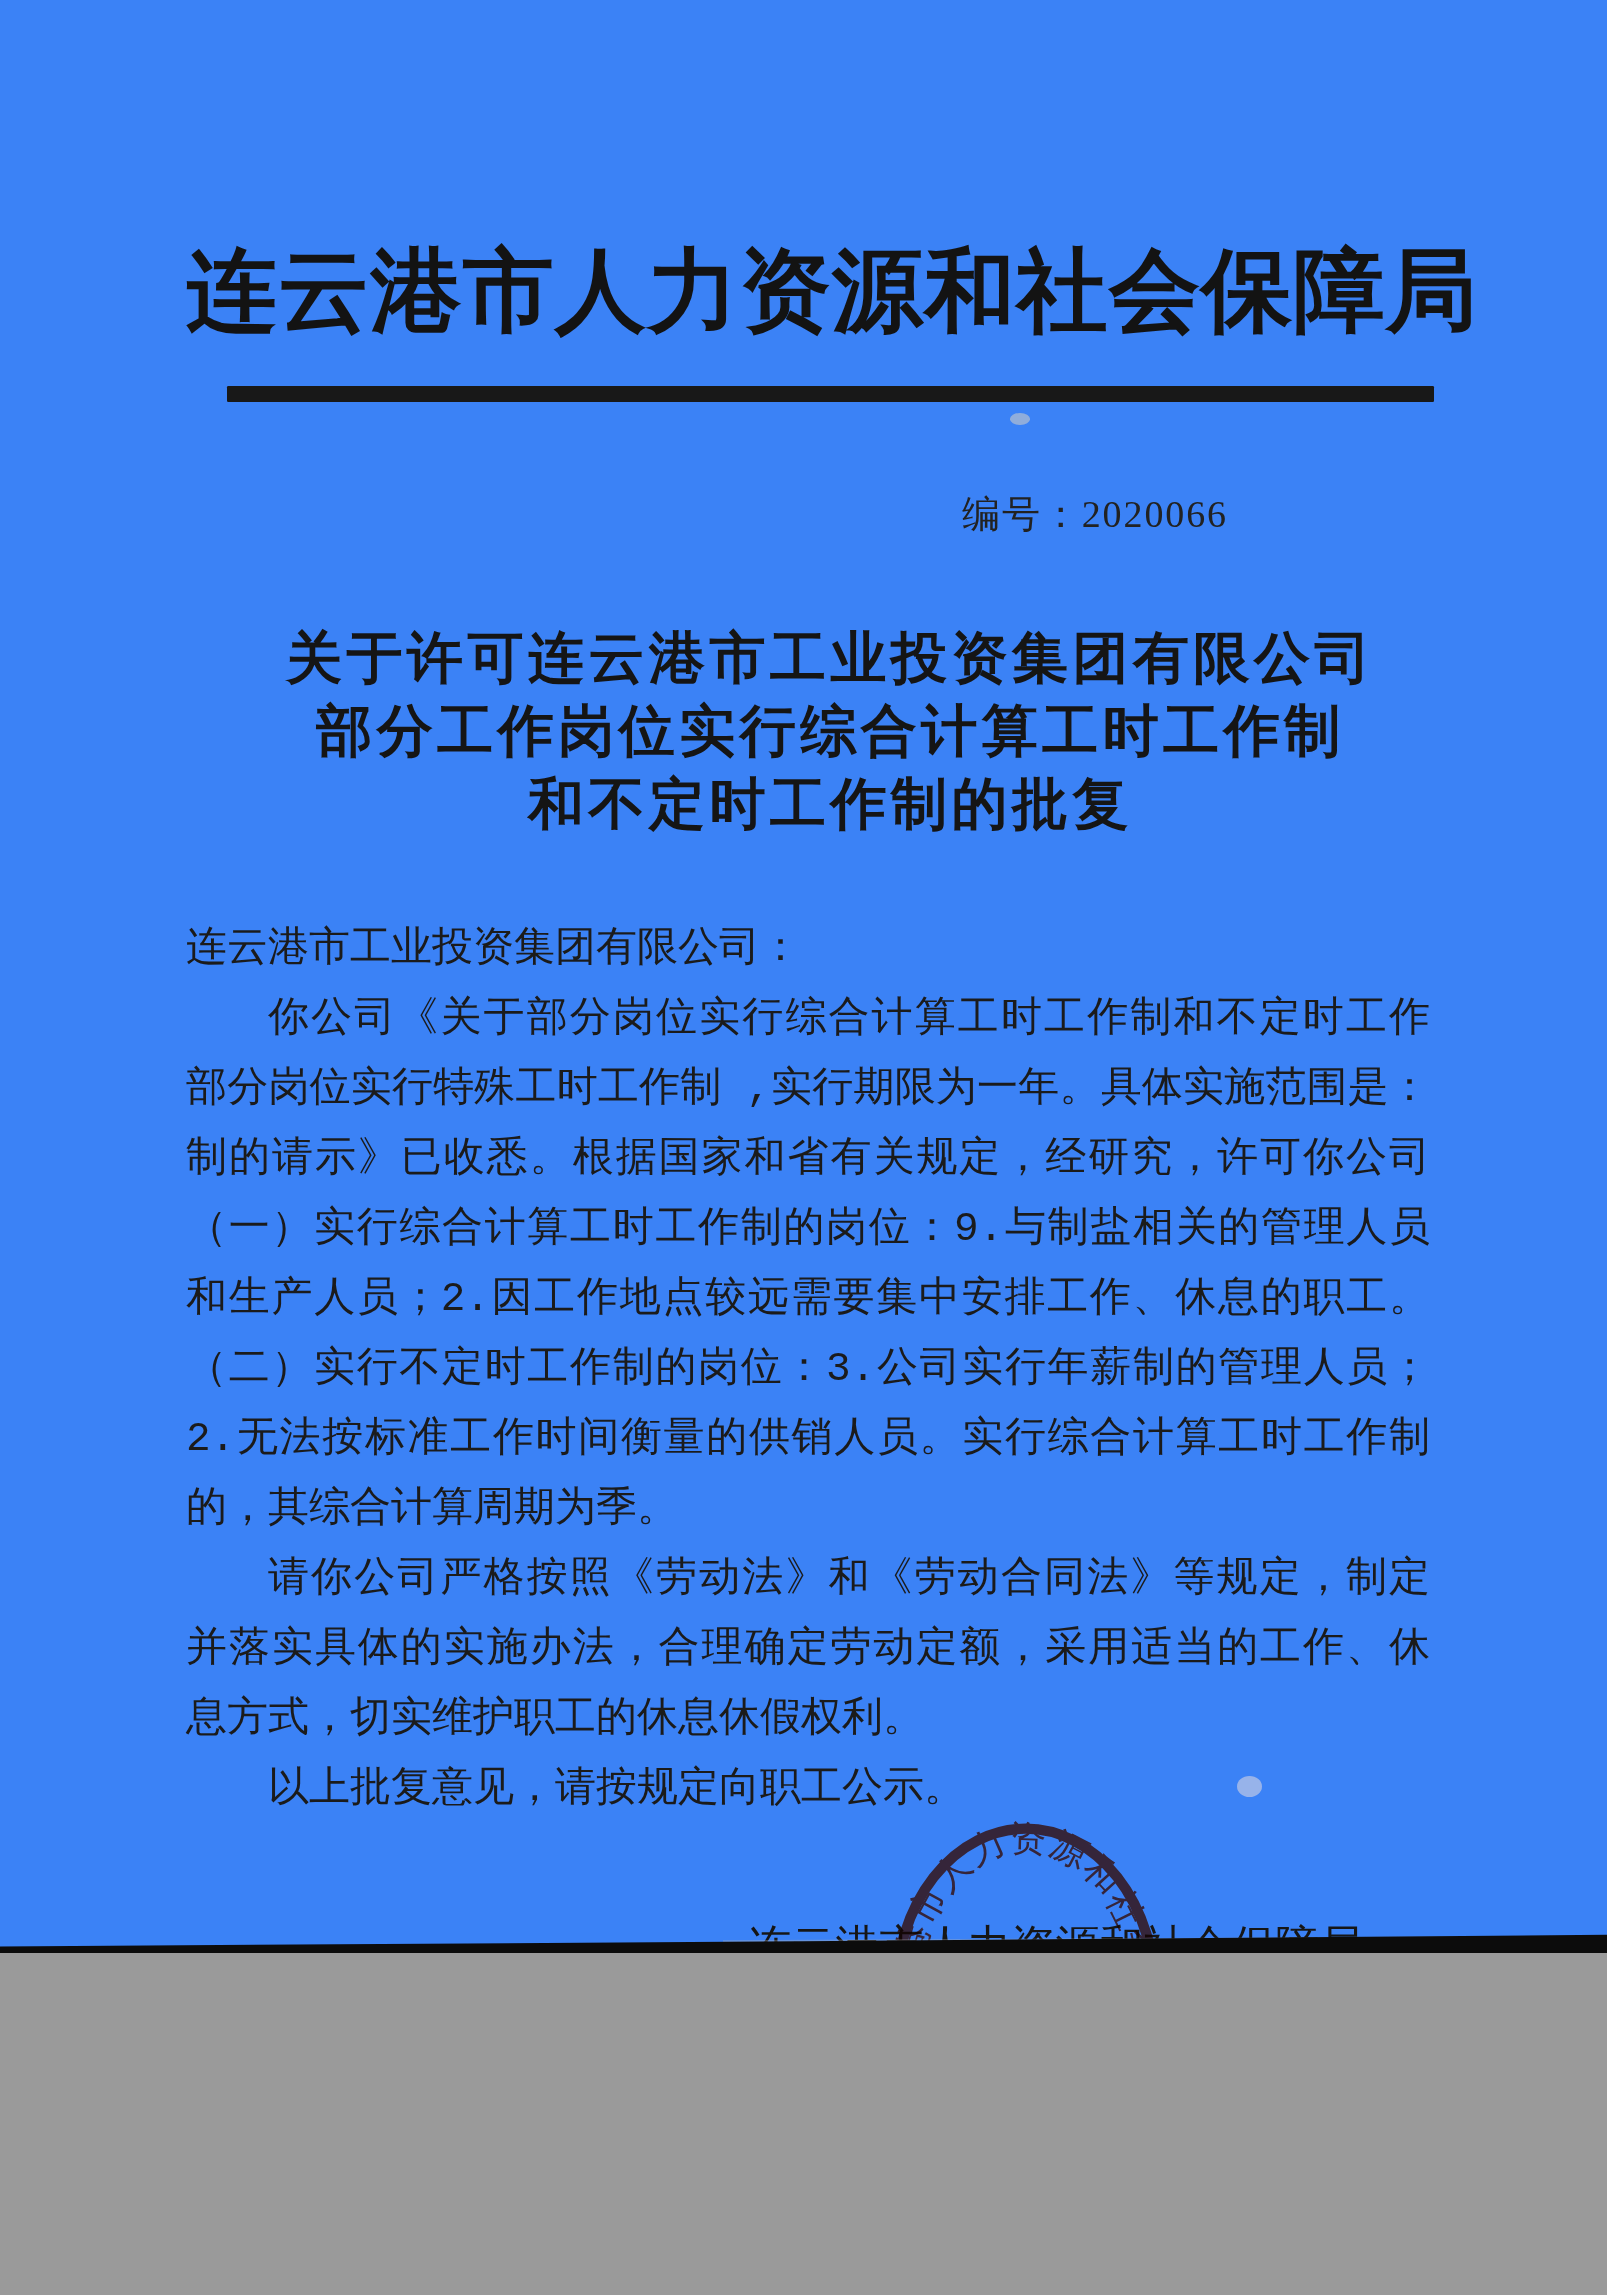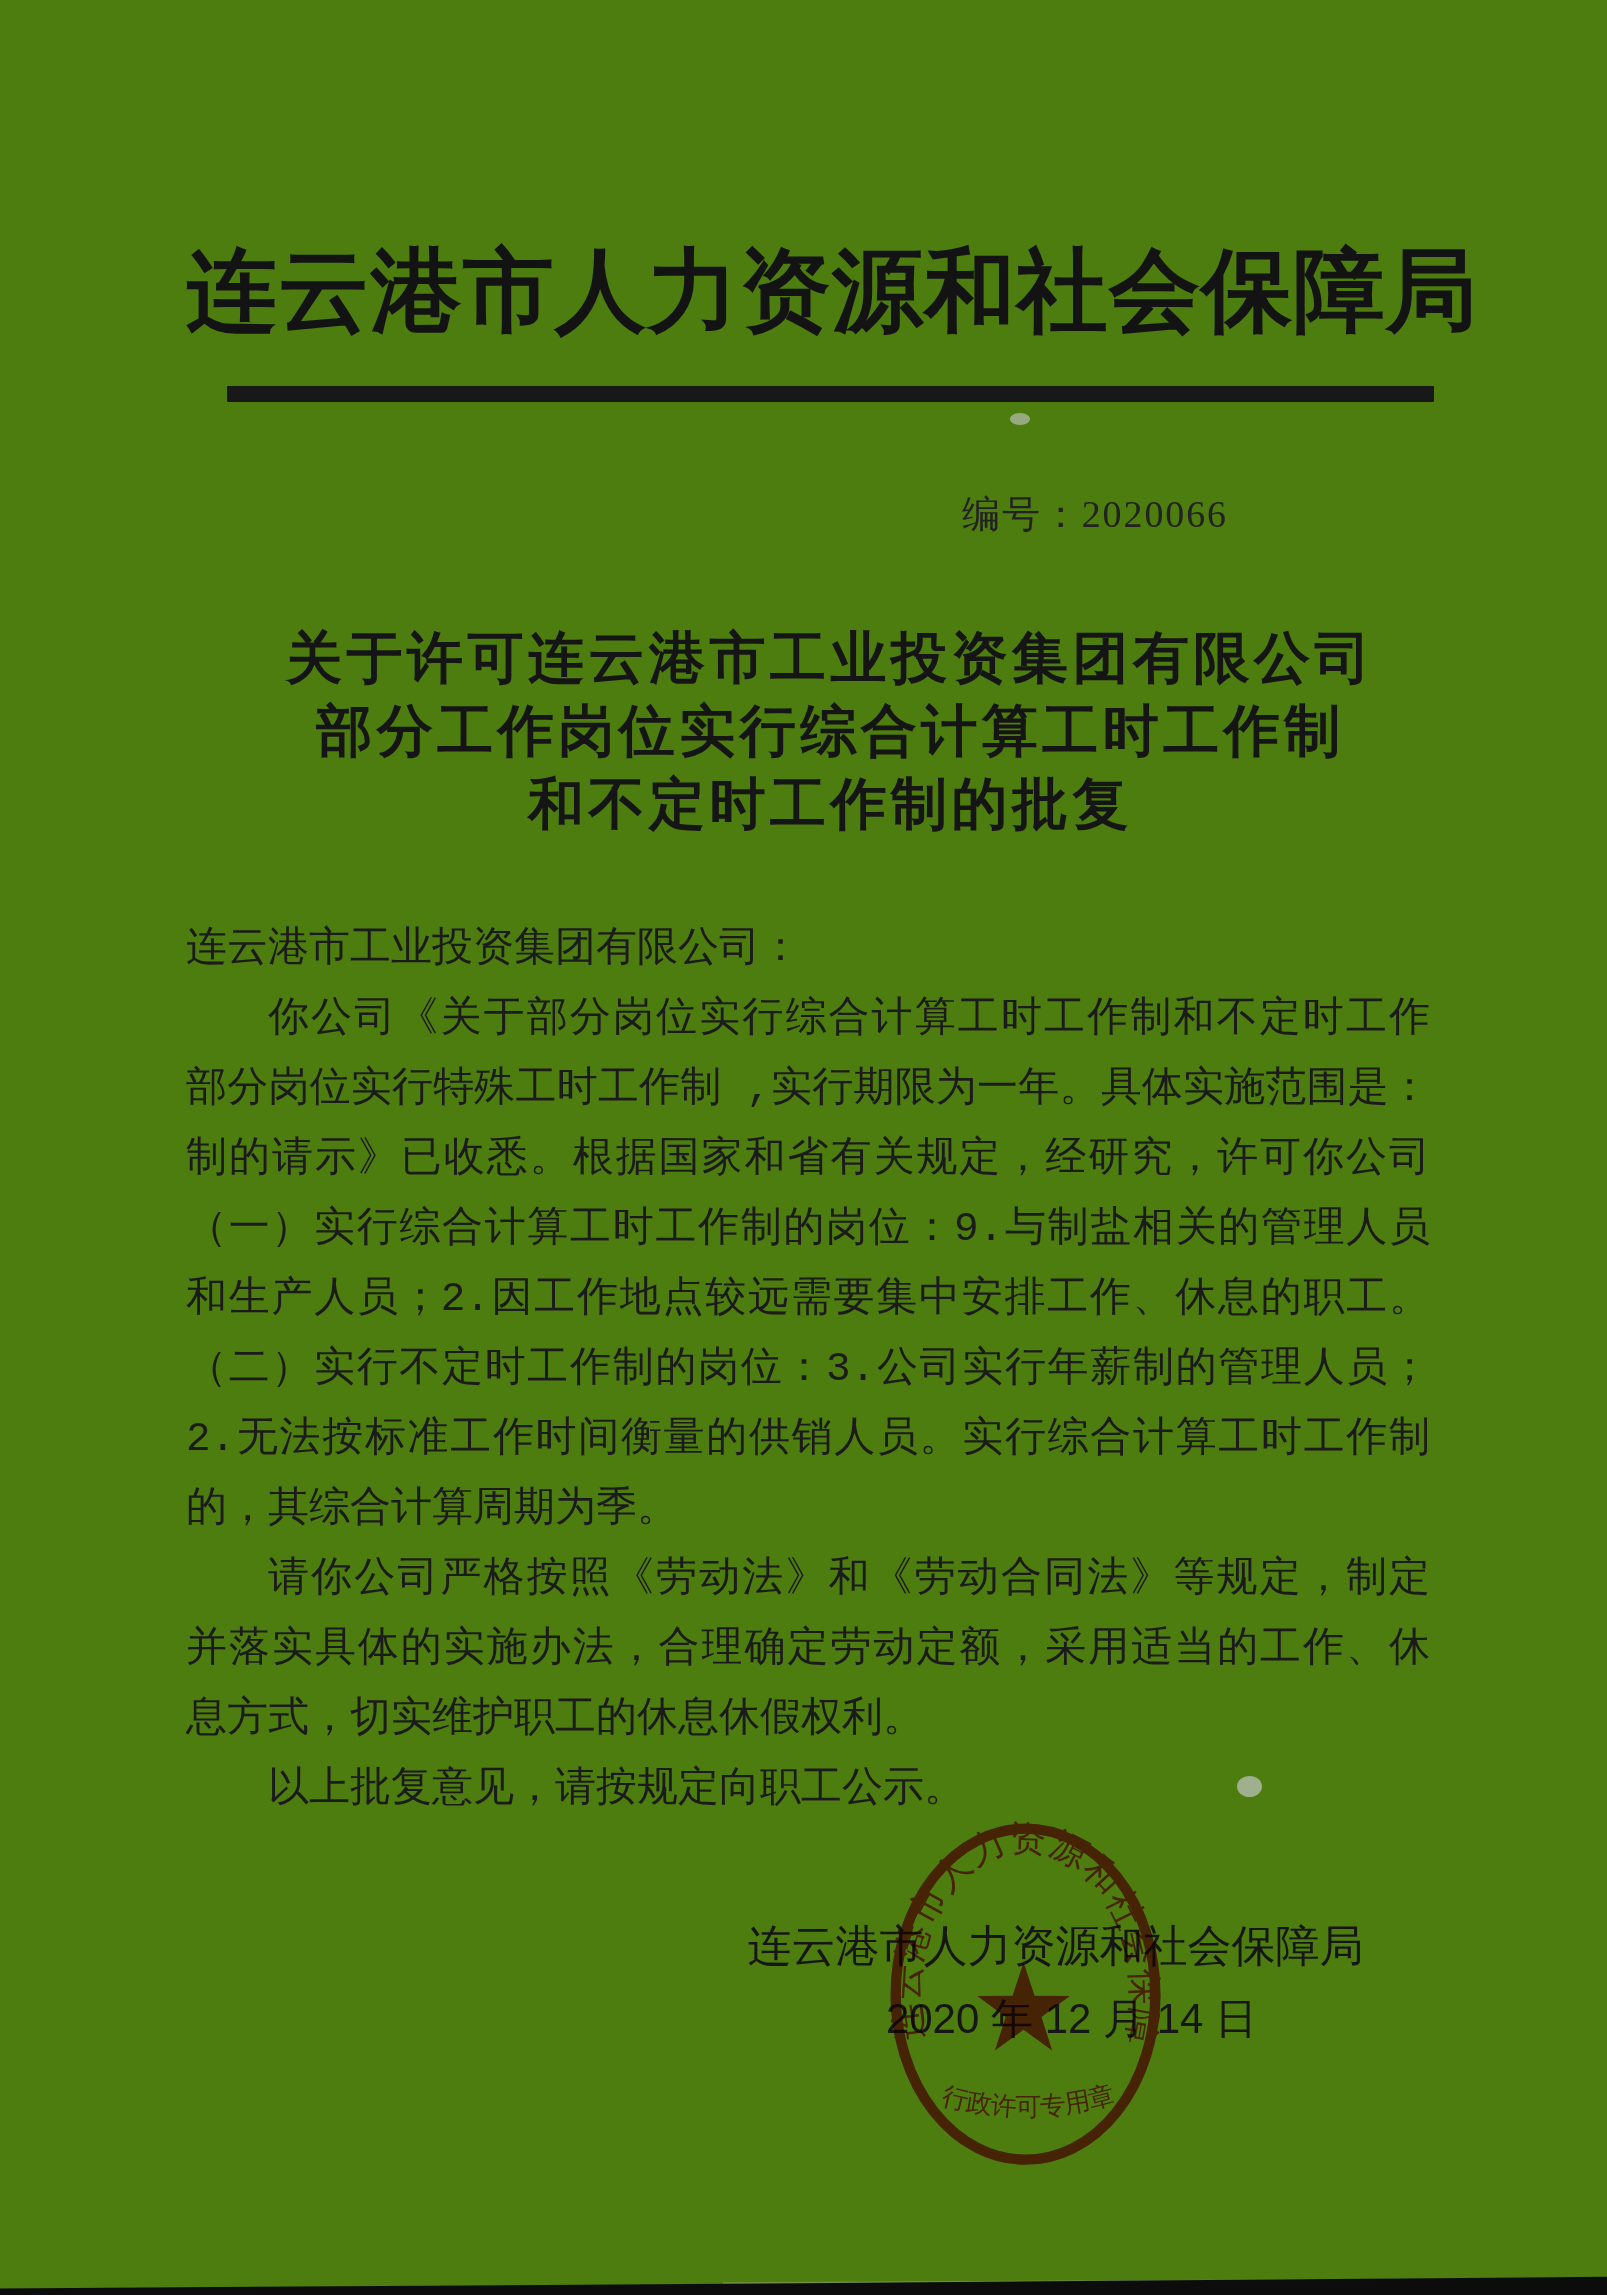--- a/index.html
+++ b/index.html
@@ -1,19 +1,19 @@
 <!DOCTYPE html>
 <html style="font-size:10.4px"><head>
 <meta charset="utf-8">
 <style>
   html,body{margin:0;padding:0;background:#9a9a9a;}
   .page{
     position:relative;
-    width:1607px;height:2295px;
-    background:#4d7c0f;
+    width:1607px;height:1953px;
+    background:#3b82f6;
     overflow:hidden;
     font-family:"Liberation Sans",sans-serif;
     color:#1a1a1a;
   }
   
   .header-title{
     position:absolute;top:236px;left:57px;width:1550px;
     text-align:center;
     font-family:"Liberation Sans",sans-serif;
     font-weight:700;

